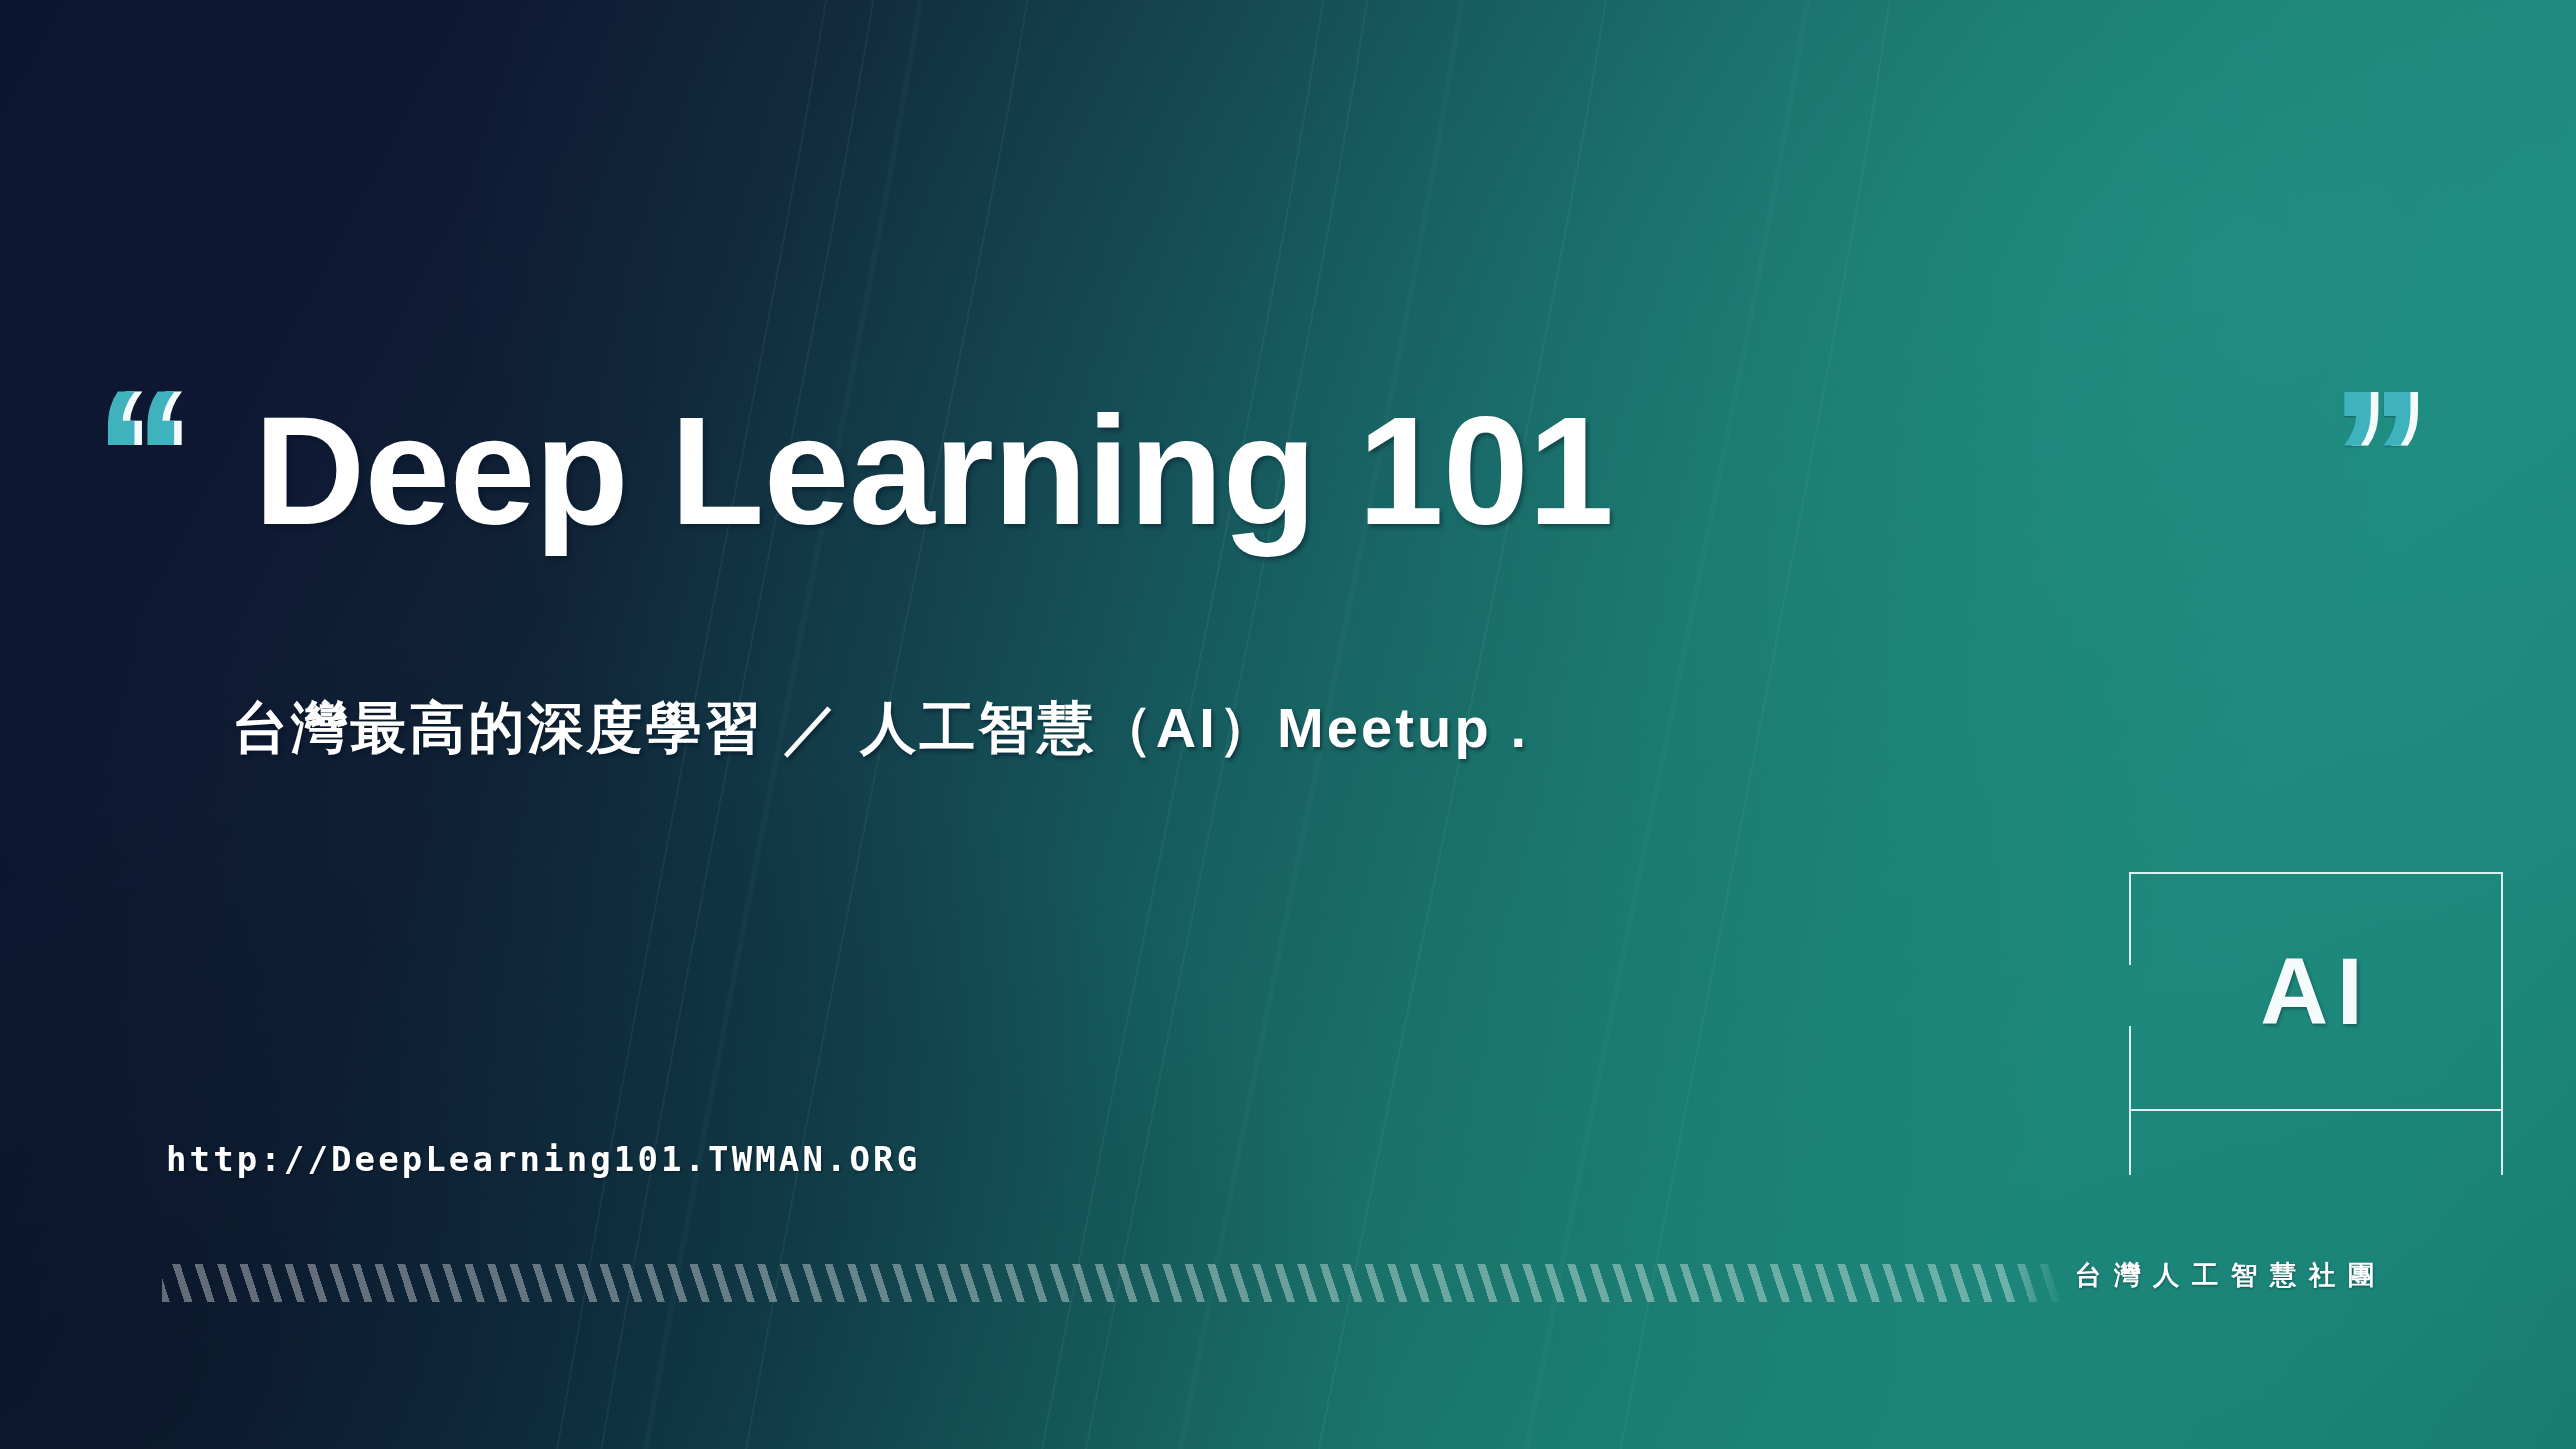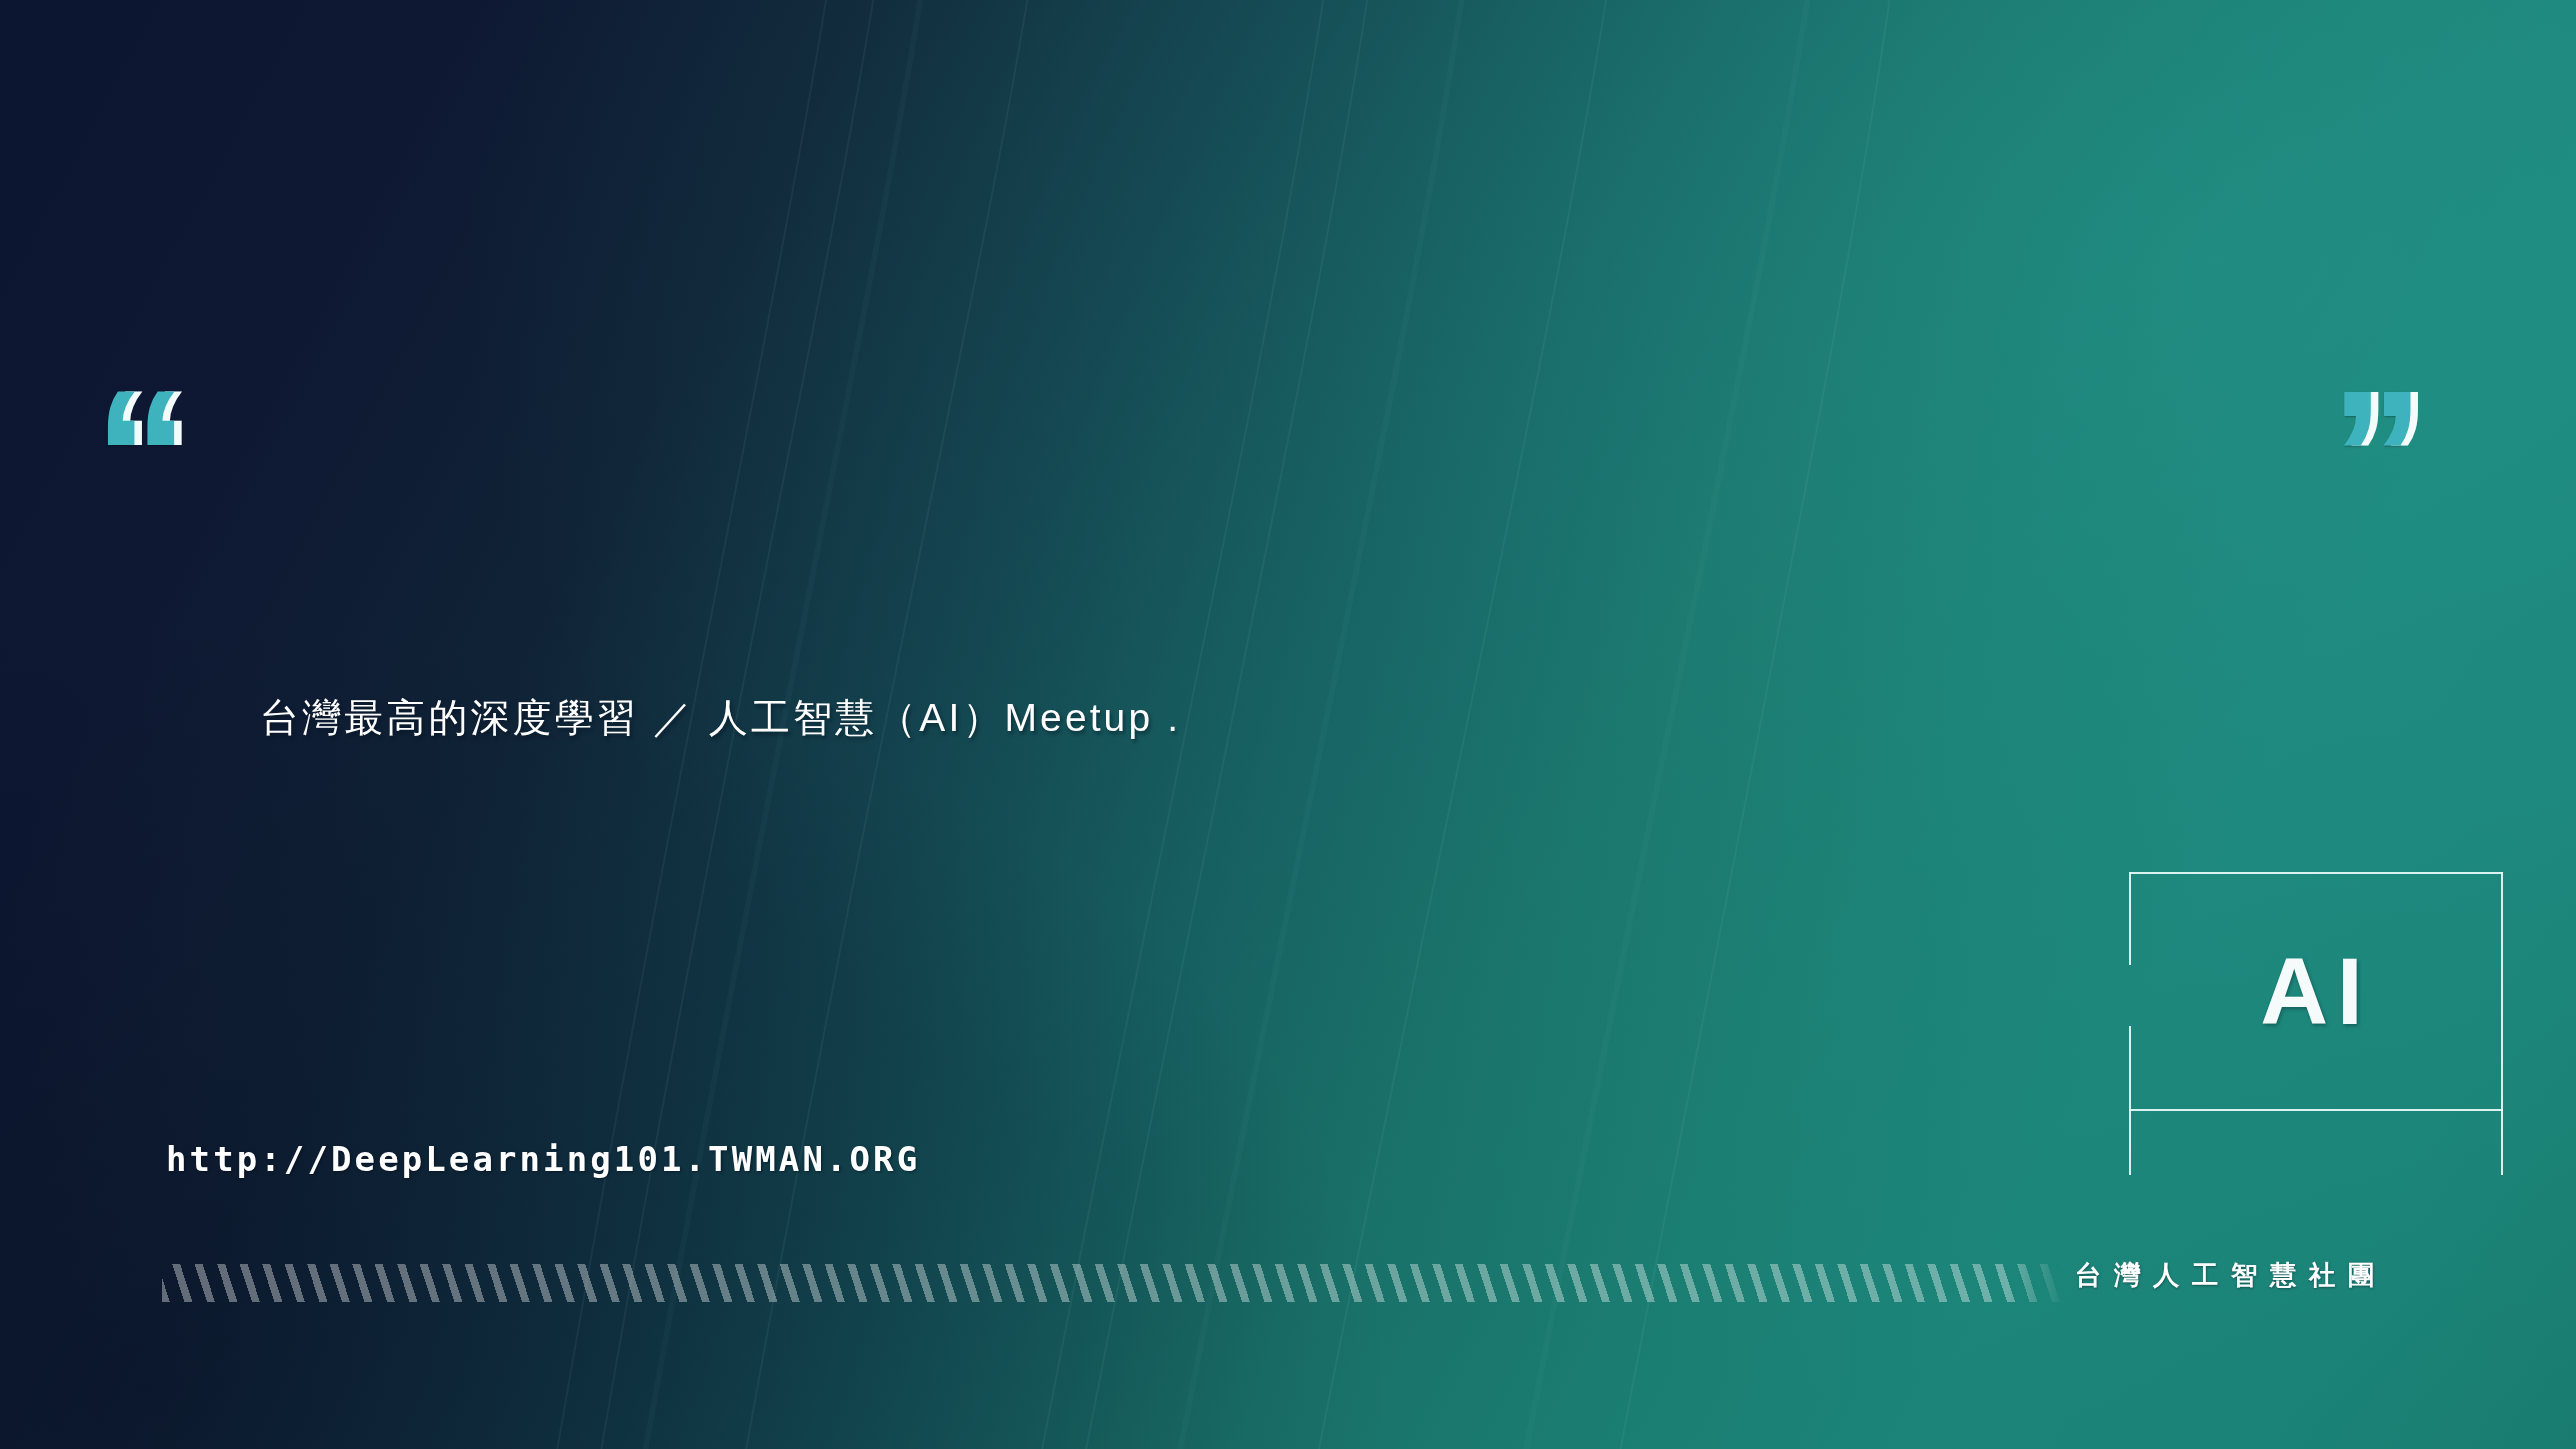--- a/index.html
+++ b/index.html
@@ -79,25 +79,25 @@
     font-size: 154px;
     line-height: 1;
     font-weight: 700;
     color: #ffffff;
     letter-spacing: -0.6px;
     text-shadow: 2.5px 3.1px 4.4px rgba(0,12,24,0.40);
   }
 
   .subtitle {
     position: absolute;
-    left: 260px;
+    left: 232px;
     top: 695px;
-    font-size: 39px;
+    font-size: 56px;
     line-height: 1.18;
-    font-weight: 400;
+    font-weight: 700;
     color: #ffffff;
     letter-spacing: 3.1px;
     white-space: nowrap;
     text-shadow: 1.9px 2.5px 3.8px rgba(0,14,28,0.45);
   }
 
   
   .url {
     position: absolute;
     left: 166px;
@@ -194,20 +194,21 @@
       <g fill="none" stroke="rgba(150,215,215,0.12)" stroke-width="9">
         <path d="M1470,-40 C1380,520 1230,1180 1020,2340"></path>
         <path d="M2330,-40 C2250,500 2100,1160 1870,2340"></path>
         <path d="M2880,-40 C2800,480 2650,1140 2420,2340"></path>
       </g>
     </svg>
   </div>
 
   <div class="headline">
     <span class="quote quote-open">“</span>
+    <span class="title-text">Deep Learning 101</span>
     <span class="quote quote-close">”</span>
   </div>
 
   <div class="subtitle">台灣最高的深度學習 ／ 人工智慧（AI）Meetup .</div>
 
   <div class="url">http://DeepLearning101.TWMAN.ORG</div>
 
   <div class="hatch"></div>
 
   <div class="ai-mark">

